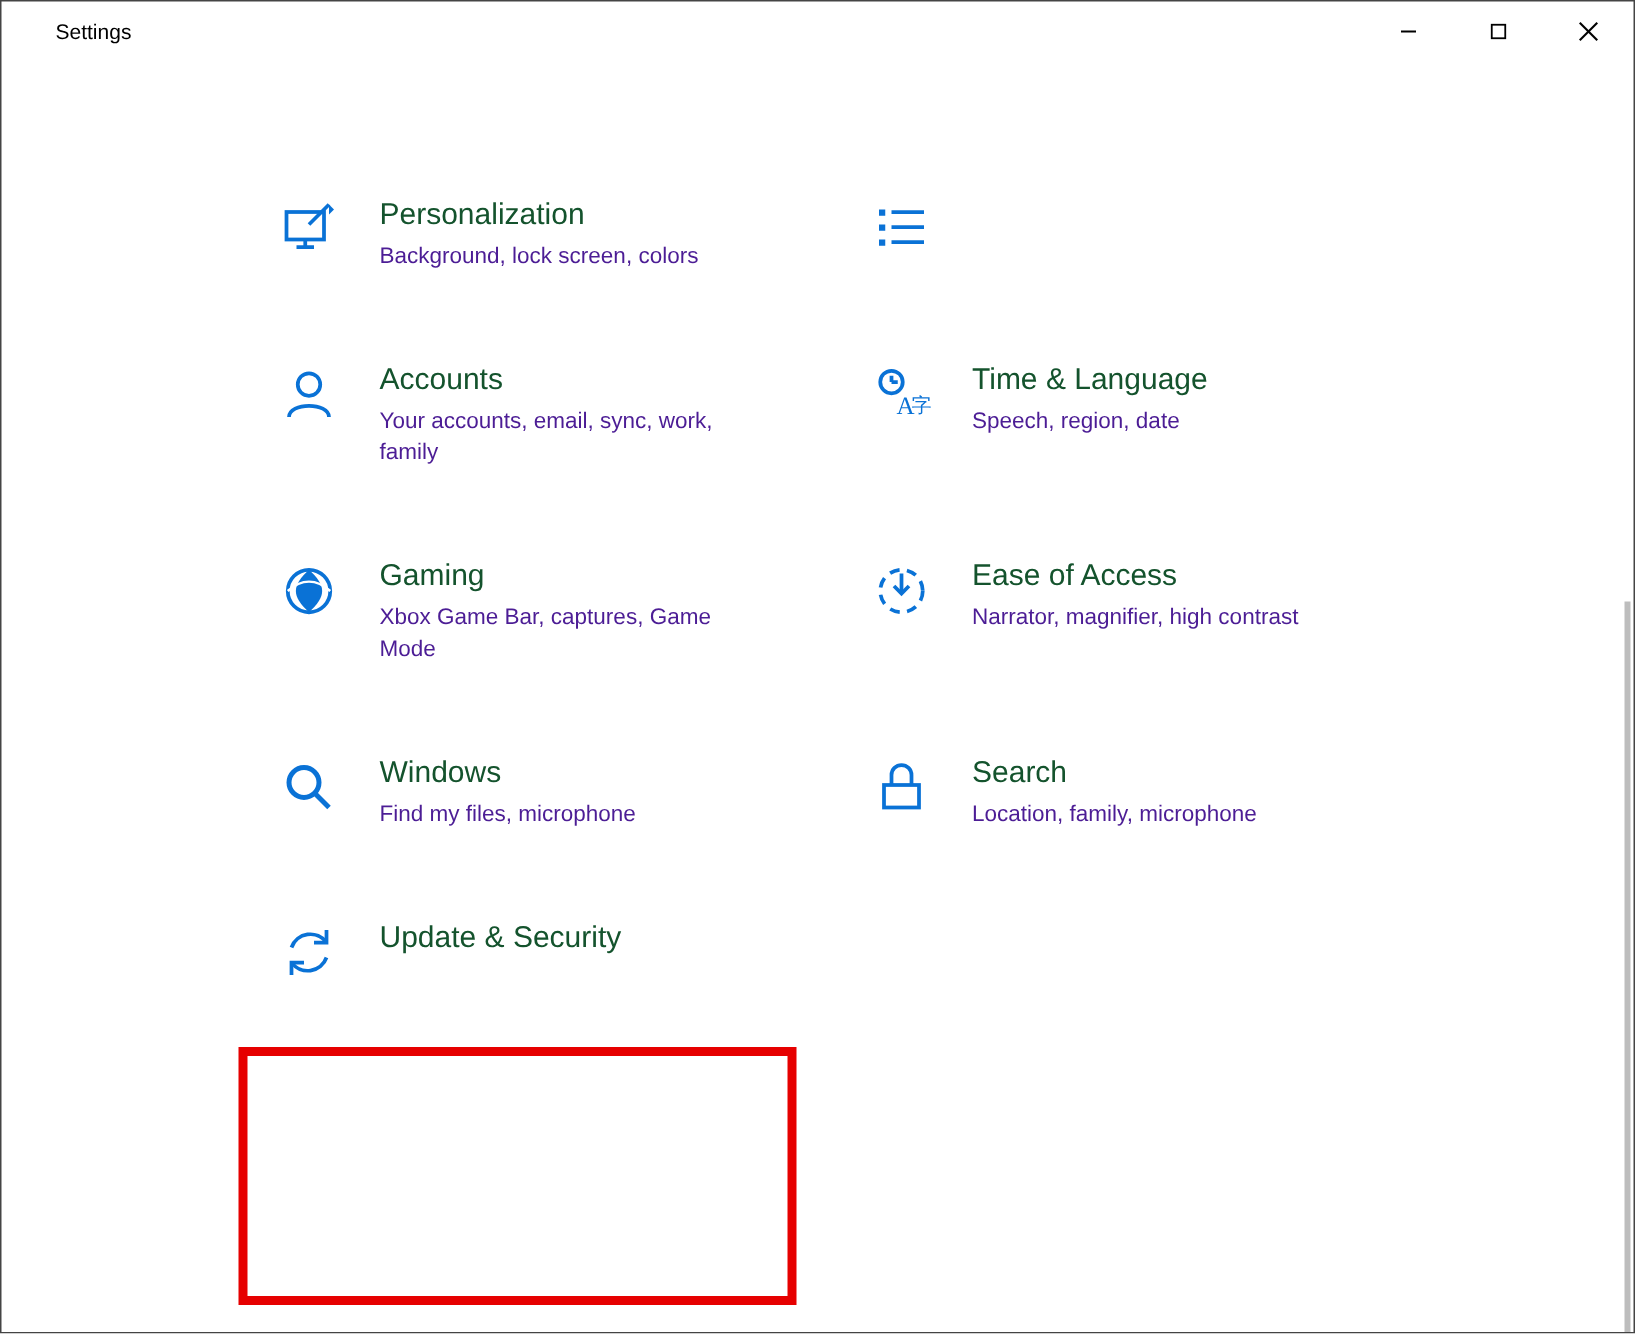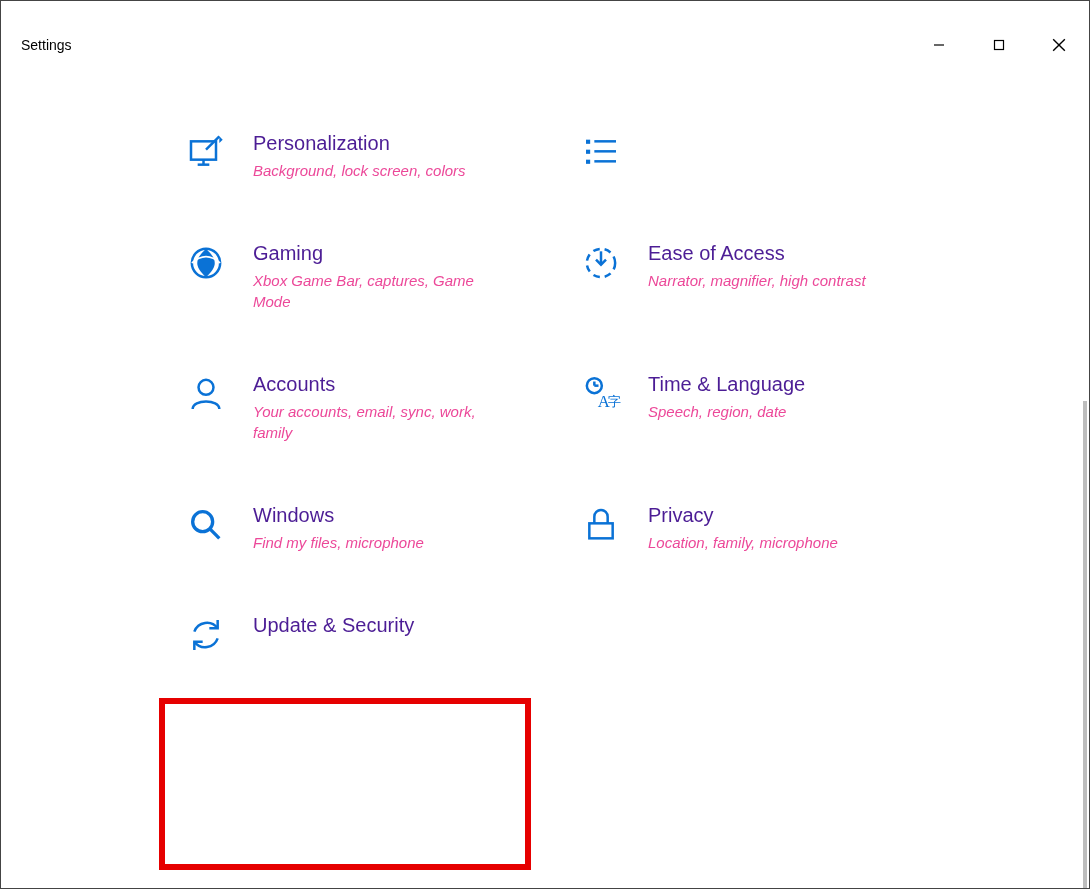--- a/index.html
+++ b/index.html
@@ -17,23 +17,22 @@
     box-sizing: border-box;
     width: 1090px;
     height: 889px;
     position: relative;
     background: #fff;
   }
   .titlebar {
     display: flex;
     align-items: center;
     height: 40px;
-    padding-left: 20px;
+    padding-left: 36px;
     font-size: 14px;
-    margin-top: 24px;
   }
   .titlebar-title {
     flex: 0 0 auto;
   }
   .titlebar-spacer {
     flex: 1 1 auto;
   }
   .winbtn {
     width: 60px;
     height: 40px;
@@ -78,30 +77,29 @@
   .icon-box svg {
     width: 40px;
     height: 40px;
   }
   .text-box {
     padding-left: 22px;
     padding-right: 20px;
   }
   .cat-title {
     font-size: 20px;
-    color: #4c1d95;
+    color: #14532d;
     line-height: 1.25;
     margin-bottom: 4px;
   }
   .cat-desc {
     font-size: 15px;
-    color: #ec4899;
+    color: #4c1d95;
     line-height: 1.4;
     max-width: 260px;
-    font-style: italic;
   }
   .highlight {
     position: absolute;
     border: 6px solid #e60000;
     box-sizing: border-box;
     left: 158px;
     top: 697px;
     width: 372px;
     height: 172px;
     pointer-events: none;
@@ -172,49 +170,20 @@
           </div>
           <div class="text-box">
           </div>
         </div>
       </div>
 
       <div class="row">
         <div class="col">
           <div class="icon-box">
             <svg viewBox="0 0 48 48" fill="none" stroke="#0a72d6" stroke-width="3">
-              <circle cx="24" cy="24" r="17"></circle>
-              <path d="M24 7 C10 20 10 28 24 41 C38 28 38 20 24 7 Z" fill="#0a72d6" stroke="none"></path>
-              <path d="M7 24 C18 14 30 14 41 24" stroke="#fff" stroke-width="2"></path>
-            </svg>
-          </div>
-          <div class="text-box">
-            <div class="cat-title">Gaming</div>
-            <div class="cat-desc">Xbox Game Bar, captures, Game Mode</div>
-          </div>
-        </div>
-        <div class="col">
-          <div class="icon-box">
-            <svg viewBox="0 0 48 48" fill="none" stroke="#0a72d6" stroke-width="3">
-              <circle cx="24" cy="24" r="17" stroke-dasharray="8 6"></circle>
-              <line x1="24" y1="10" x2="24" y2="26"></line>
-              <polyline points="18,20 24,26 30,20"></polyline>
-            </svg>
-          </div>
-          <div class="text-box">
-            <div class="cat-title">Ease of Access</div>
-            <div class="cat-desc">Narrator, magnifier, high contrast</div>
-          </div>
-        </div>
-      </div>
-
-      <div class="row">
-        <div class="col">
-          <div class="icon-box">
-            <svg viewBox="0 0 48 48" fill="none" stroke="#0a72d6" stroke-width="3">
               <circle cx="24" cy="16" r="9"></circle>
               <path d="M8 42 C8 30 40 30 40 42"></path>
             </svg>
           </div>
           <div class="text-box">
             <div class="cat-title">Accounts</div>
             <div class="cat-desc">Your accounts, email, sync, work, family</div>
           </div>
         </div>
         <div class="col">
@@ -230,39 +199,68 @@
           <div class="text-box">
             <div class="cat-title">Time &amp; Language</div>
             <div class="cat-desc">Speech, region, date</div>
           </div>
         </div>
       </div>
 
       <div class="row">
         <div class="col">
           <div class="icon-box">
+            <svg viewBox="0 0 48 48" fill="none" stroke="#0a72d6" stroke-width="3">
+              <circle cx="24" cy="24" r="17"></circle>
+              <path d="M24 7 C10 20 10 28 24 41 C38 28 38 20 24 7 Z" fill="#0a72d6" stroke="none"></path>
+              <path d="M7 24 C18 14 30 14 41 24" stroke="#fff" stroke-width="2"></path>
+            </svg>
+          </div>
+          <div class="text-box">
+            <div class="cat-title">Gaming</div>
+            <div class="cat-desc">Xbox Game Bar, captures, Game Mode</div>
+          </div>
+        </div>
+        <div class="col">
+          <div class="icon-box">
+            <svg viewBox="0 0 48 48" fill="none" stroke="#0a72d6" stroke-width="3">
+              <circle cx="24" cy="24" r="17" stroke-dasharray="8 6"></circle>
+              <line x1="24" y1="10" x2="24" y2="26"></line>
+              <polyline points="18,20 24,26 30,20"></polyline>
+            </svg>
+          </div>
+          <div class="text-box">
+            <div class="cat-title">Ease of Access</div>
+            <div class="cat-desc">Narrator, magnifier, high contrast</div>
+          </div>
+        </div>
+      </div>
+
+      <div class="row">
+        <div class="col">
+          <div class="icon-box">
             <svg viewBox="0 0 48 48" fill="none" stroke="#0a72d6" stroke-width="4">
               <circle cx="20" cy="20" r="12"></circle>
               <line x1="29" y1="29" x2="40" y2="40"></line>
             </svg>
           </div>
           <div class="text-box">
             <div class="cat-title">Windows</div>
             <div class="cat-desc">Find my files, microphone</div>
           </div>
         </div>
         <div class="col">
           <div class="icon-box">
             <svg viewBox="0 0 48 48" fill="none" stroke="#0a72d6" stroke-width="3">
               <rect x="10" y="22" width="28" height="18"></rect>
               <path d="M16 22 V14 a8 8 0 0 1 16 0 V22"></path>
             </svg>
           </div>
           <div class="text-box">
-            <div class="cat-title">Privacy</div>
+            <div class="cat-title">Search</div>
             <div class="cat-desc">Location, family, microphone</div>
           </div>
         </div>
       </div>
 
       <div class="row" style="margin-bottom:11px">
         <div class="col">
           <div class="icon-box">
             <svg viewBox="0 0 48 48" fill="none" stroke="#0a72d6" stroke-width="3">
               <path d="M38 16 A16 16 0 0 0 10 20"></path>

